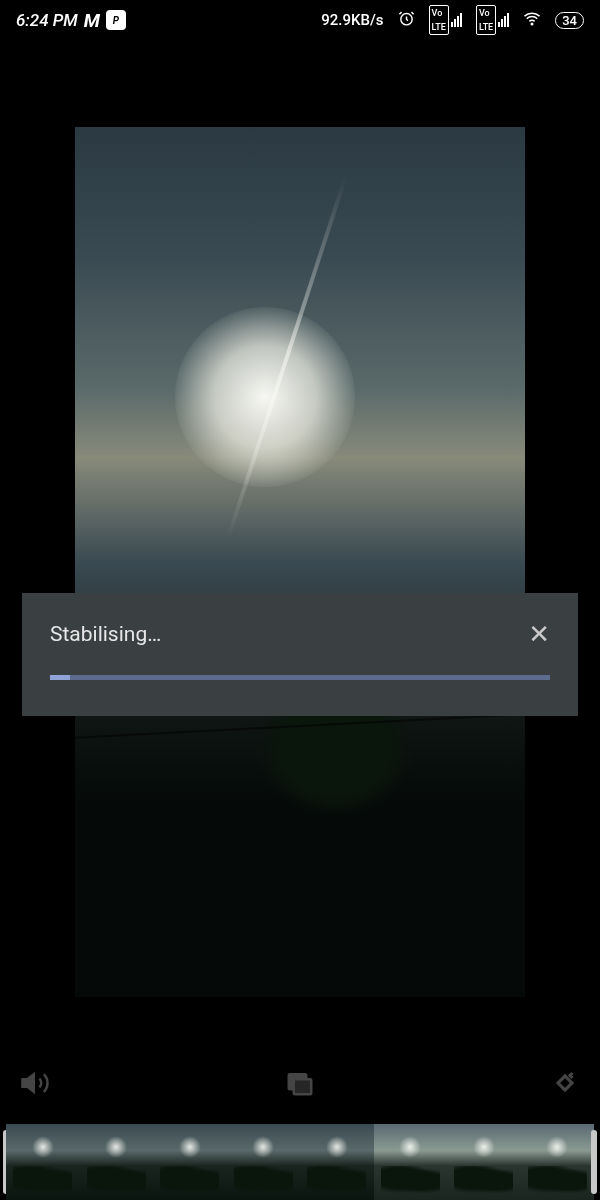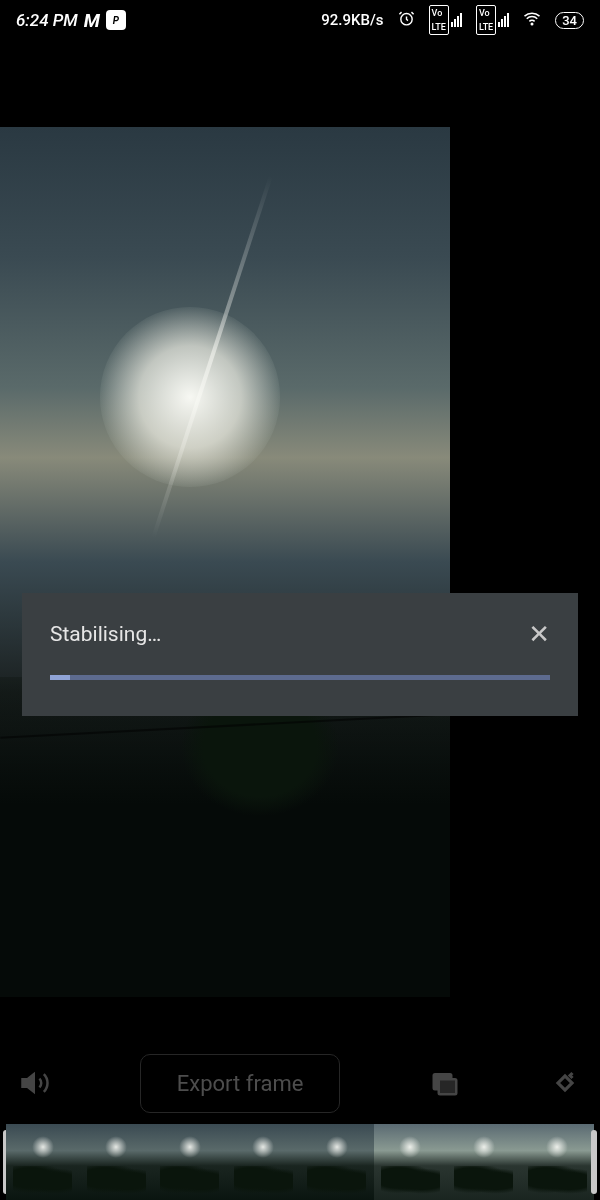--- a/index.html
+++ b/index.html
@@ -10,21 +10,21 @@
   .status-right { display: flex; align-items: center; gap: 14px; font-size: 15px; }
   .app-icon { width: 20px; height: 20px; background: #fff; border-radius: 4px; display: flex; align-items: center; justify-content: center; font-size: 10px; color: #000; font-weight: bold; }
   .m-icon { font-weight: bold; font-size: 19px; }
   .signal-group { display: flex; align-items: center; gap: 2px; }
   .volte { font-size: 9px; border: 1px solid #fff; border-radius: 2px; padding: 0 2px; line-height: 14px; }
   .bars { display: inline-flex; align-items: flex-end; gap: 1px; }
   .bars span { width: 2px; background: #fff; }
   .bars span:nth-child(1){height:5px} .bars span:nth-child(2){height:8px} .bars span:nth-child(3){height:11px} .bars span:nth-child(4){height:14px}
   .battery { border: 1.5px solid #fff; border-radius: 10px; padding: 0 6px; font-size: 13px; }
   
-  .canvas-area { position: relative; height: 1002px; display: flex; align-items: center; }
+  .canvas-area { position: relative; height: 1002px; display: flex; align-items: center; justify-content: center; }
   .video-frame { width: 450px; height: 870px; background: linear-gradient(180deg, #2a3942 0%, #3a4a52 15%, #5a6a6a 30%, #888a7a 38%, #3a4a52 50%, #1a2020 65%, #0a1010 100%); position: relative; margin-top: 42px; }
   .sun { position: absolute; top: 180px; left: 100px; width: 180px; height: 180px; background: radial-gradient(circle, rgba(255,255,250,0.95) 0%, rgba(240,240,230,0.7) 40%, rgba(200,210,200,0.1) 70%, transparent 100%); border-radius: 50%; }
   .flare { position: absolute; top: 40px; left: 210px; width: 4px; height: 380px; background: linear-gradient(180deg, transparent, rgba(255,255,250,0.5), transparent); transform: rotate(18deg); }
   .ground { position: absolute; bottom: 0; left: 0; right: 0; height: 320px; background: linear-gradient(180deg, rgba(10,18,12,0.3), #050a08 40%); }
   .treeline { position: absolute; bottom: 180px; left: 40%; width: 160px; height: 140px; background: radial-gradient(ellipse at center, #0a150c 0%, #0a150c 50%, transparent 70%); }
   .wire { position: absolute; bottom: 270px; left: 0; right: 0; height: 2px; background: rgba(0,0,0,0.5); transform: rotate(-3deg); }
   
   .dialog { position: absolute; top: 553px; left: 22px; right: 22px; background: #3a3f42; padding: 28px 28px 36px 28px; z-index: 10; }
   .dialog-row { display: flex; align-items: center; justify-content: space-between; margin-bottom: 28px; }
   .dialog-title { font-size: 21px; color: #e6e6e6; }
@@ -109,21 +109,20 @@
   </div>
 </div>
 
 <div class="toolbar">
   <div class="tool-btn">
     <svg width="30" height="30" viewBox="0 0 24 24" fill="none" stroke="#999" stroke-width="2">
         <polygon points="11 5 6 9 2 9 2 15 6 15 11 19 11 5" fill="#999"></polygon>
         <path d="M15.54 8.46a5 5 0 010 7.07M19.07 4.93a10 10 0 010 14.14"></path>
       </svg>
   </div>
-  <div class="export-btn">Export frame</div>
   <div class="tool-btn">
     <svg width="30" height="30" viewBox="0 0 24 24" fill="none" stroke="#999" stroke-width="2">
         <rect x="3" y="5" width="14" height="12" rx="1" fill="#999"></rect>
         <rect x="7" y="9" width="14" height="12" rx="1" fill="#555" stroke="#999"></rect>
       </svg>
   </div>
   <div class="tool-btn">
     <svg width="30" height="30" viewBox="0 0 24 24" fill="none" stroke="#999" stroke-width="2.5">
         <rect x="8" y="8" width="8" height="8" transform="rotate(45 12 12)"></rect>
         <path d="M18 4l-2 2 2 2"></path>

